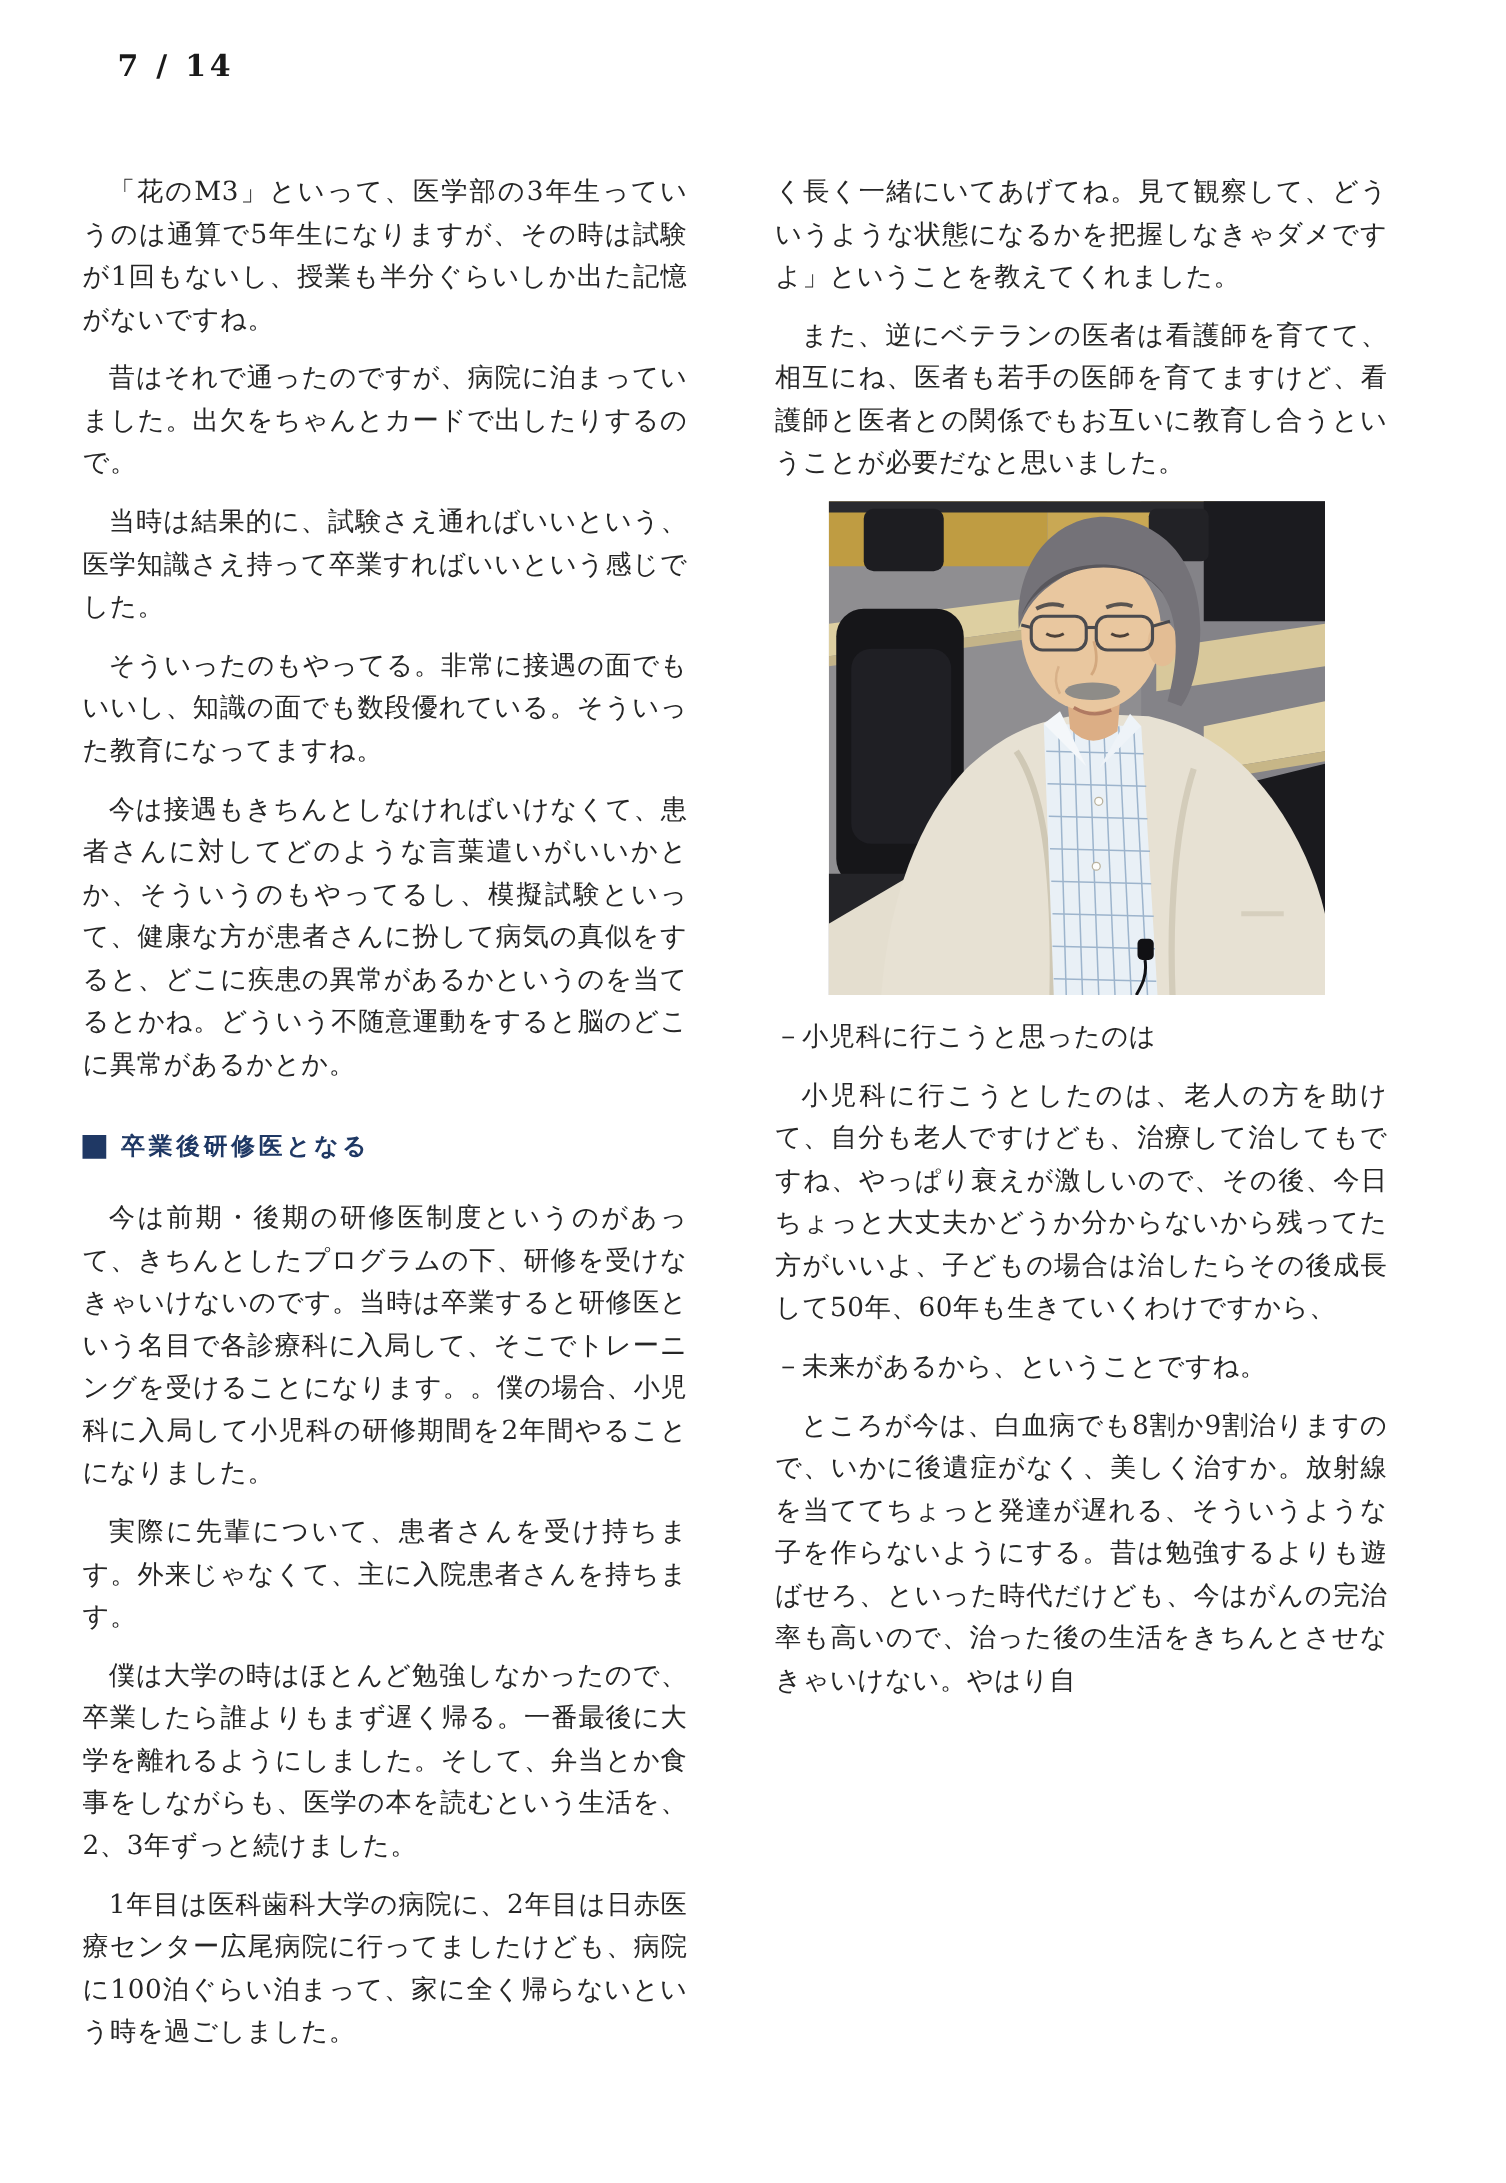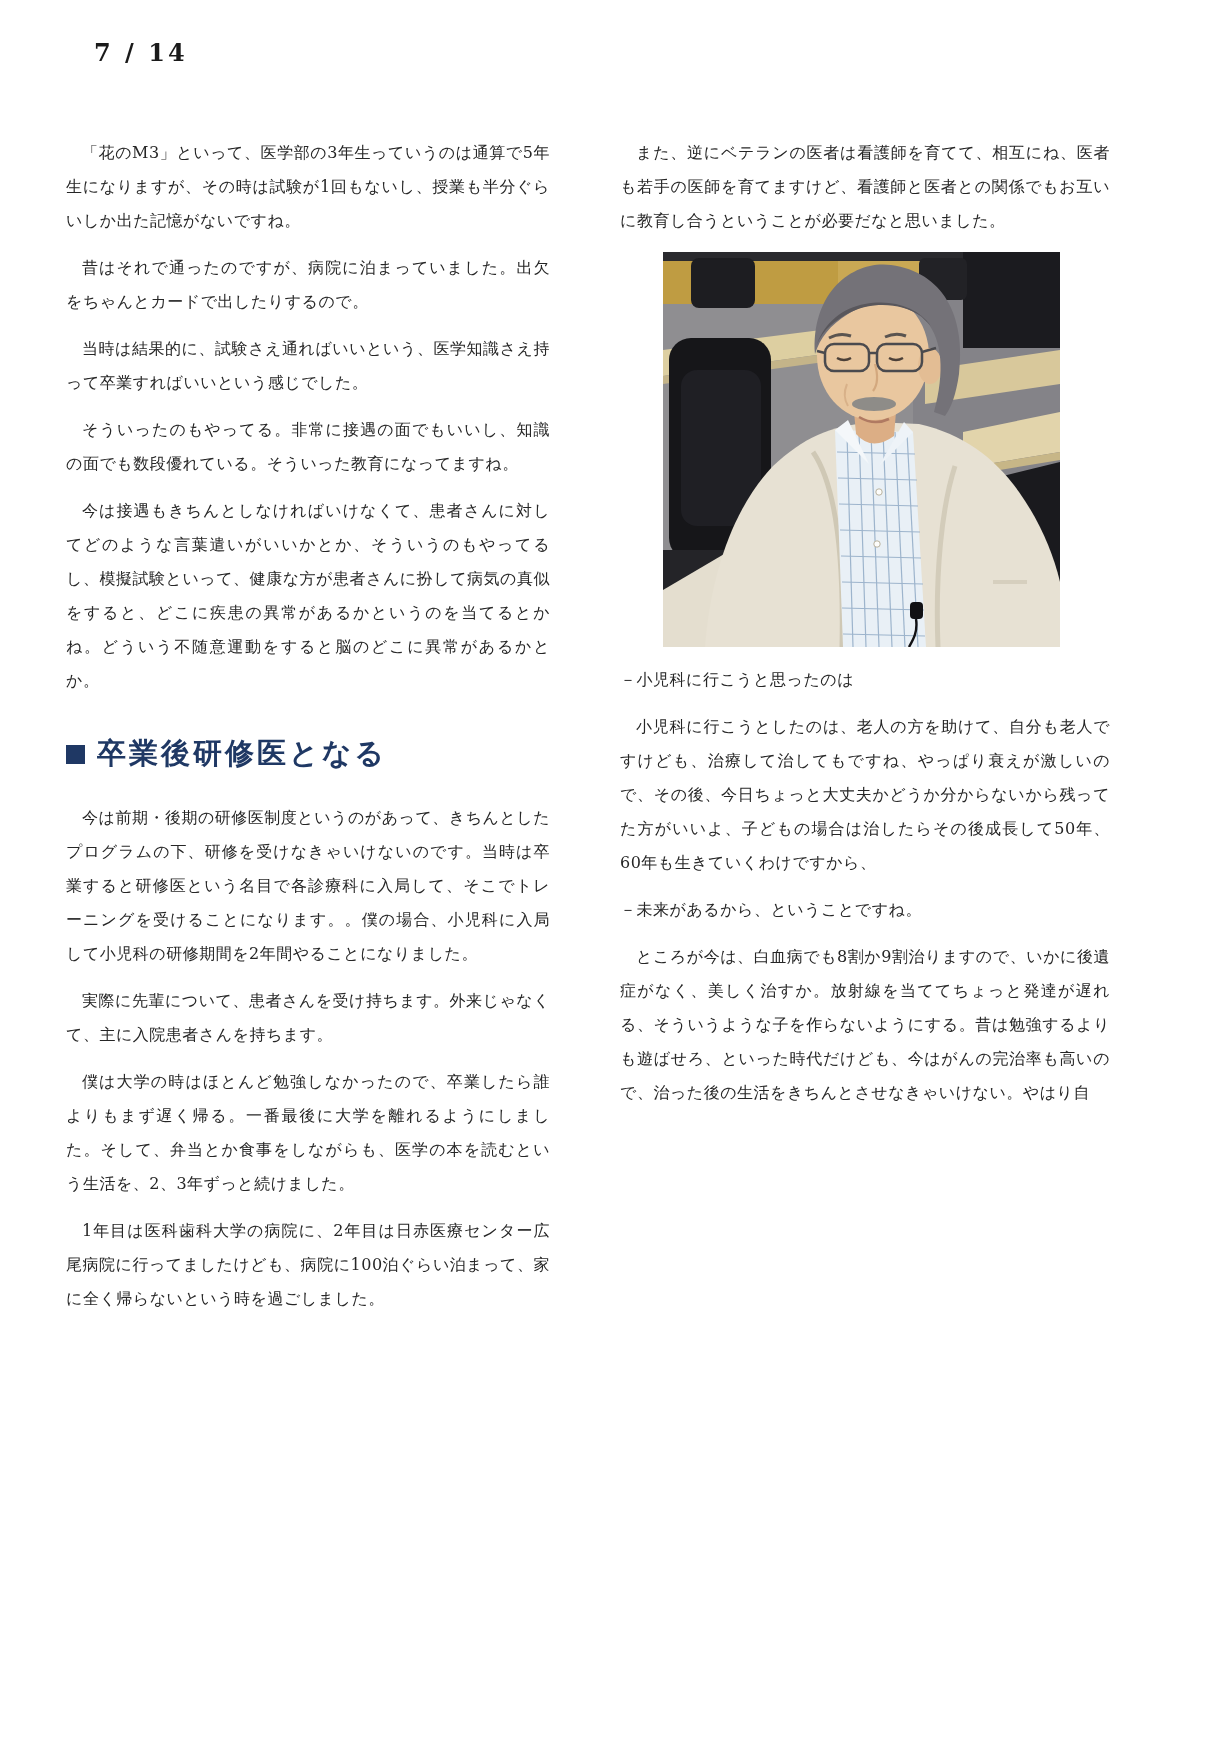--- a/index.html
+++ b/index.html
@@ -14,31 +14,31 @@
   .page-number {
     position:absolute; left:94px; top:38px;
     font-size:24px; font-weight:bold; letter-spacing:3px;
     color:#1a1a1a;
   }
   .col { position:absolute; top:136px; }
   .col-left  { left:66px;  width:484px; }
   .col-right { left:620px; width:490px; }
   .para {
     margin:0 0 13px 0;
-    font-size:16px; line-height:34px;
+    font-size:21px; line-height:34px;
     letter-spacing:0.5px;
     text-align:justify;
     text-indent:1em;
   }
   .no-indent { text-indent:0; }
   .question  { text-indent:0; }
   .heading {
     margin:36px 0 27px 0;
     font-family:"Liberation Sans", sans-serif;
-    font-size:29px; font-weight:bold;
+    font-size:19px; font-weight:bold;
     color:#1f3864;
     letter-spacing:3px;
     display:flex; align-items:center; gap:12px;
   }
   .heading .bullet {
     width:19px; height:19px; background:#1f3864;
     display:inline-block; flex:0 0 auto;
   }
   .photo {
     margin:14px 0 16px 43px;
@@ -67,20 +67,21 @@
     </h2>
 
     <p class="para">今は前期・後期の研修医制度というのがあって、きちんとしたプログラムの下、研修を受けなきゃいけないのです。当時は卒業すると研修医という名目で各診療科に入局して、そこでトレーニングを受けることになります。。僕の場合、小児科に入局して小児科の研修期間を2年間やることになりました。</p>
     <p class="para">実際に先輩について、患者さんを受け持ちます。外来じゃなくて、主に入院患者さんを持ちます。</p>
     <p class="para">僕は大学の時はほとんど勉強しなかったので、卒業したら誰よりもまず遅く帰る。一番最後に大学を離れるようにしました。そして、弁当とか食事をしながらも、医学の本を読むという生活を、2、3年ずっと続けました。</p>
     <p class="para">1年目は医科歯科大学の病院に、2年目は日赤医療センター広尾病院に行ってましたけども、病院に100泊ぐらい泊まって、家に全く帰らないという時を過ごしました。</p>
 
   </div>
 
   <div class="col col-right">
+    <p class="para no-indent">く長く一緒にいてあげてね。見て観察して、どういうような状態になるかを把握しなきゃダメですよ」ということを教えてくれました。</p>
     <p class="para">また、逆にベテランの医者は看護師を育てて、相互にね、医者も若手の医師を育てますけど、看護師と医者との関係でもお互いに教育し合うということが必要だなと思いました。</p>
 
     <div class="photo" role="img" aria-label="会議室でインタビューを受ける高齢の男性。白髪で眼鏡をかけ、ベージュのジャケットとチェックのシャツにピンマイクを着けている。背景に黒い椅子と木目のテーブル。">
       <svg viewBox="0 0 397 395" width="397" height="395" xmlns="http://www.w3.org/2000/svg">
 
         <rect width="397" height="395" fill="#8f8e91"></rect>
         <rect x="250" width="147" height="395" fill="#848388"></rect>
 
         <rect x="0" y="0" width="175" height="52" fill="#bf9c42"></rect>
         <rect x="175" y="0" width="135" height="38" fill="#c9a854"></rect>

